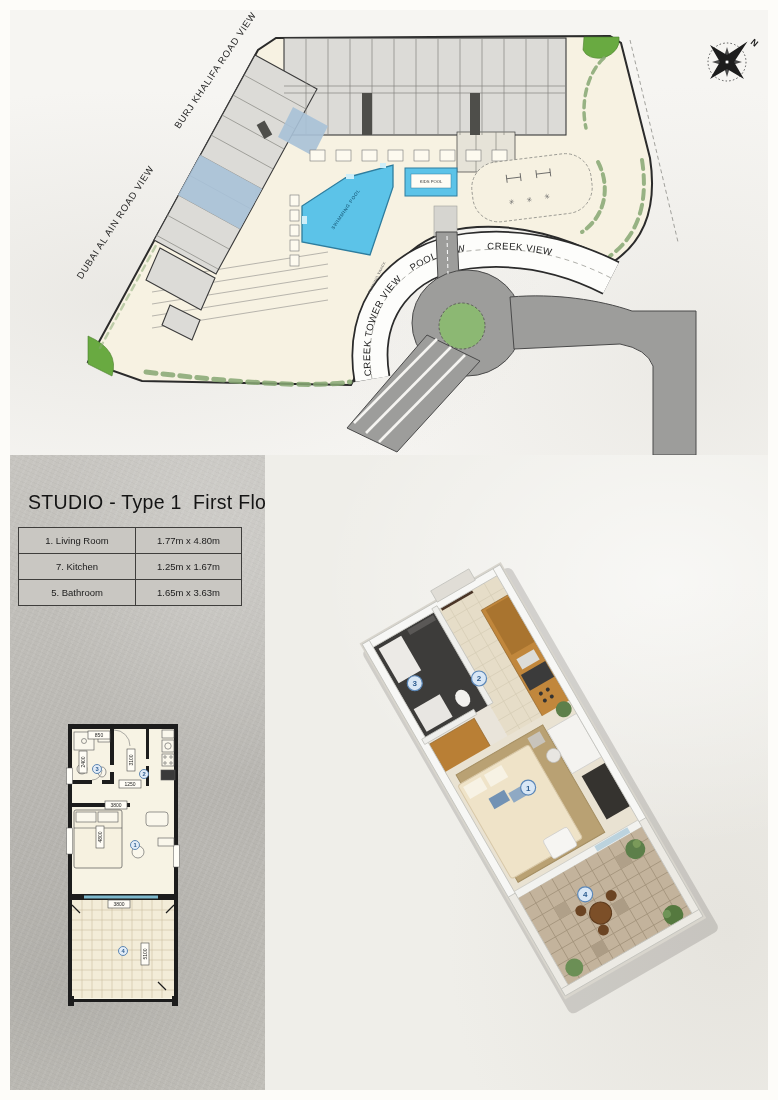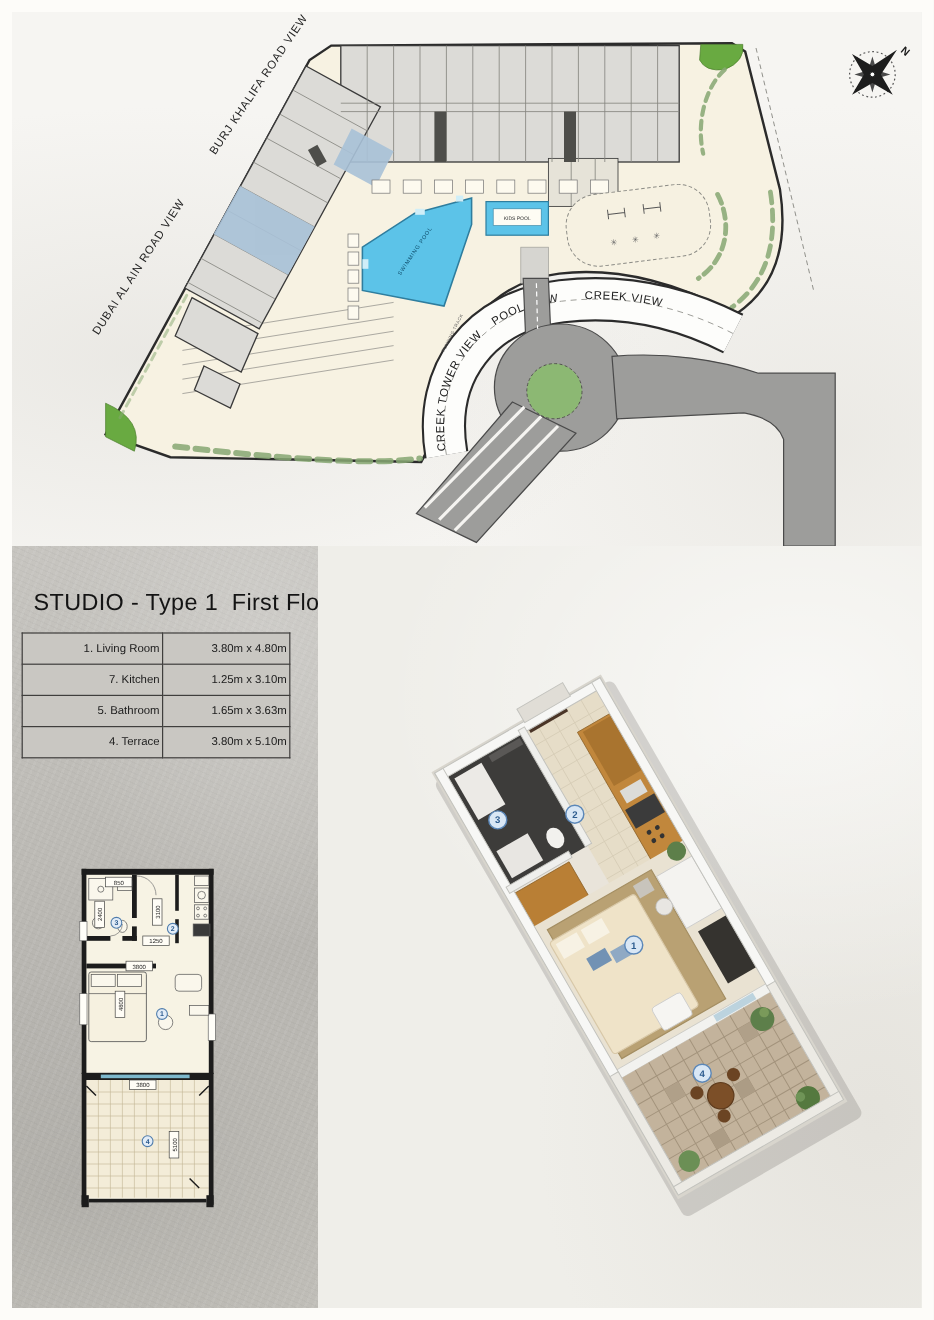--- a/index.html
+++ b/index.html
@@ -12,21 +12,21 @@
     background:radial-gradient(ellipse 400px 300px at 20% 85%, rgba(0,0,0,.06), transparent 60%),
                radial-gradient(ellipse 300px 400px at 85% 15%, rgba(255,255,255,.2), transparent 60%),
                repeating-linear-gradient(24deg, rgba(0,0,0,.025) 0 1px, transparent 1px 4px),
                repeating-linear-gradient(114deg, rgba(255,255,255,.06) 0 2px, transparent 2px 6px),
                linear-gradient(170deg,#c7c5c0,#b7b5b0 55%,#c0beb8)}
   .studio-right{position:absolute;left:255px;top:445px;width:503px;height:635px;
     background:radial-gradient(ellipse 500px 380px at 80% 20%, rgba(255,255,255,.55), transparent 70%),
                radial-gradient(ellipse 400px 500px at 92% 75%, rgba(212,208,200,.35), transparent 70%),#efeee9}
   .studio-left h1{margin:0;position:absolute;left:18px;top:36px;font-size:19.5px;font-weight:500;color:#141414;letter-spacing:.3px;white-space:pre}
   table.dims{border-collapse:collapse;position:absolute;left:8px;top:72px;width:224px}
-  table.dims td{border:1.6px solid #3f3e3c;background:#c9c7c2;font-size:9.5px;color:#1b1b1b;text-align:right;height:25px;padding:0 2px}
+  table.dims td{border:1.6px solid #3f3e3c;background:#c9c7c2;font-size:9.5px;color:#1b1b1b;text-align:center;height:25px;padding:0 2px}
   table.dims td:first-child{width:112px}
   svg{position:absolute;overflow:visible}
   svg.siteplan{left:0;top:0}
   svg.plan2d{left:48px;top:255px}
   svg.plan3d{left:0;top:0}
   .rlabel{font-size:9.5px;fill:#262626;letter-spacing:.7px;text-anchor:middle}
   .band-label{font-size:9.5px;fill:#1c1c1c;letter-spacing:.5px}
   .pool-label{font-size:4.6px;fill:#0f4f6d;letter-spacing:.7px;text-anchor:middle}
   .tiny{font-size:4.2px;fill:#333;text-anchor:middle}
   .compass-n{font-size:9px;font-weight:bold;fill:#1a1a1a}
@@ -199,33 +199,29 @@
     </svg>
   </section>
 
   <section class="studio-left">
     <h1>STUDIO - Type 1  First Floor</h1>
 
     <table class="dims">
       <tbody>
         <tr>
             <td>1. Living Room</td>
-            <td>3.80m x 4.80m</td>
+            <td>1.77m x 4.80m</td>
           </tr>
         <tr>
             <td>7. Kitchen</td>
-            <td>1.25m x 3.10m</td>
+            <td>1.25m x 1.67m</td>
           </tr>
         <tr>
             <td>5. Bathroom</td>
             <td>1.65m x 3.63m</td>
-          </tr>
-        <tr>
-            <td>4. Terrace</td>
-            <td>3.80m x 5.10m</td>
           </tr>
       </tbody>
     </table>
 
     <svg class="plan2d" width="135" height="315" viewBox="0 0 135 315">
       <rect x="10" y="14" width="110" height="276" fill="#f7f3e4"></rect>
 
       <g>
         <rect x="14" y="190" width="102" height="98" fill="#f3ecd8"></rect>
         <g stroke="#c2b694" stroke-width=".5">

